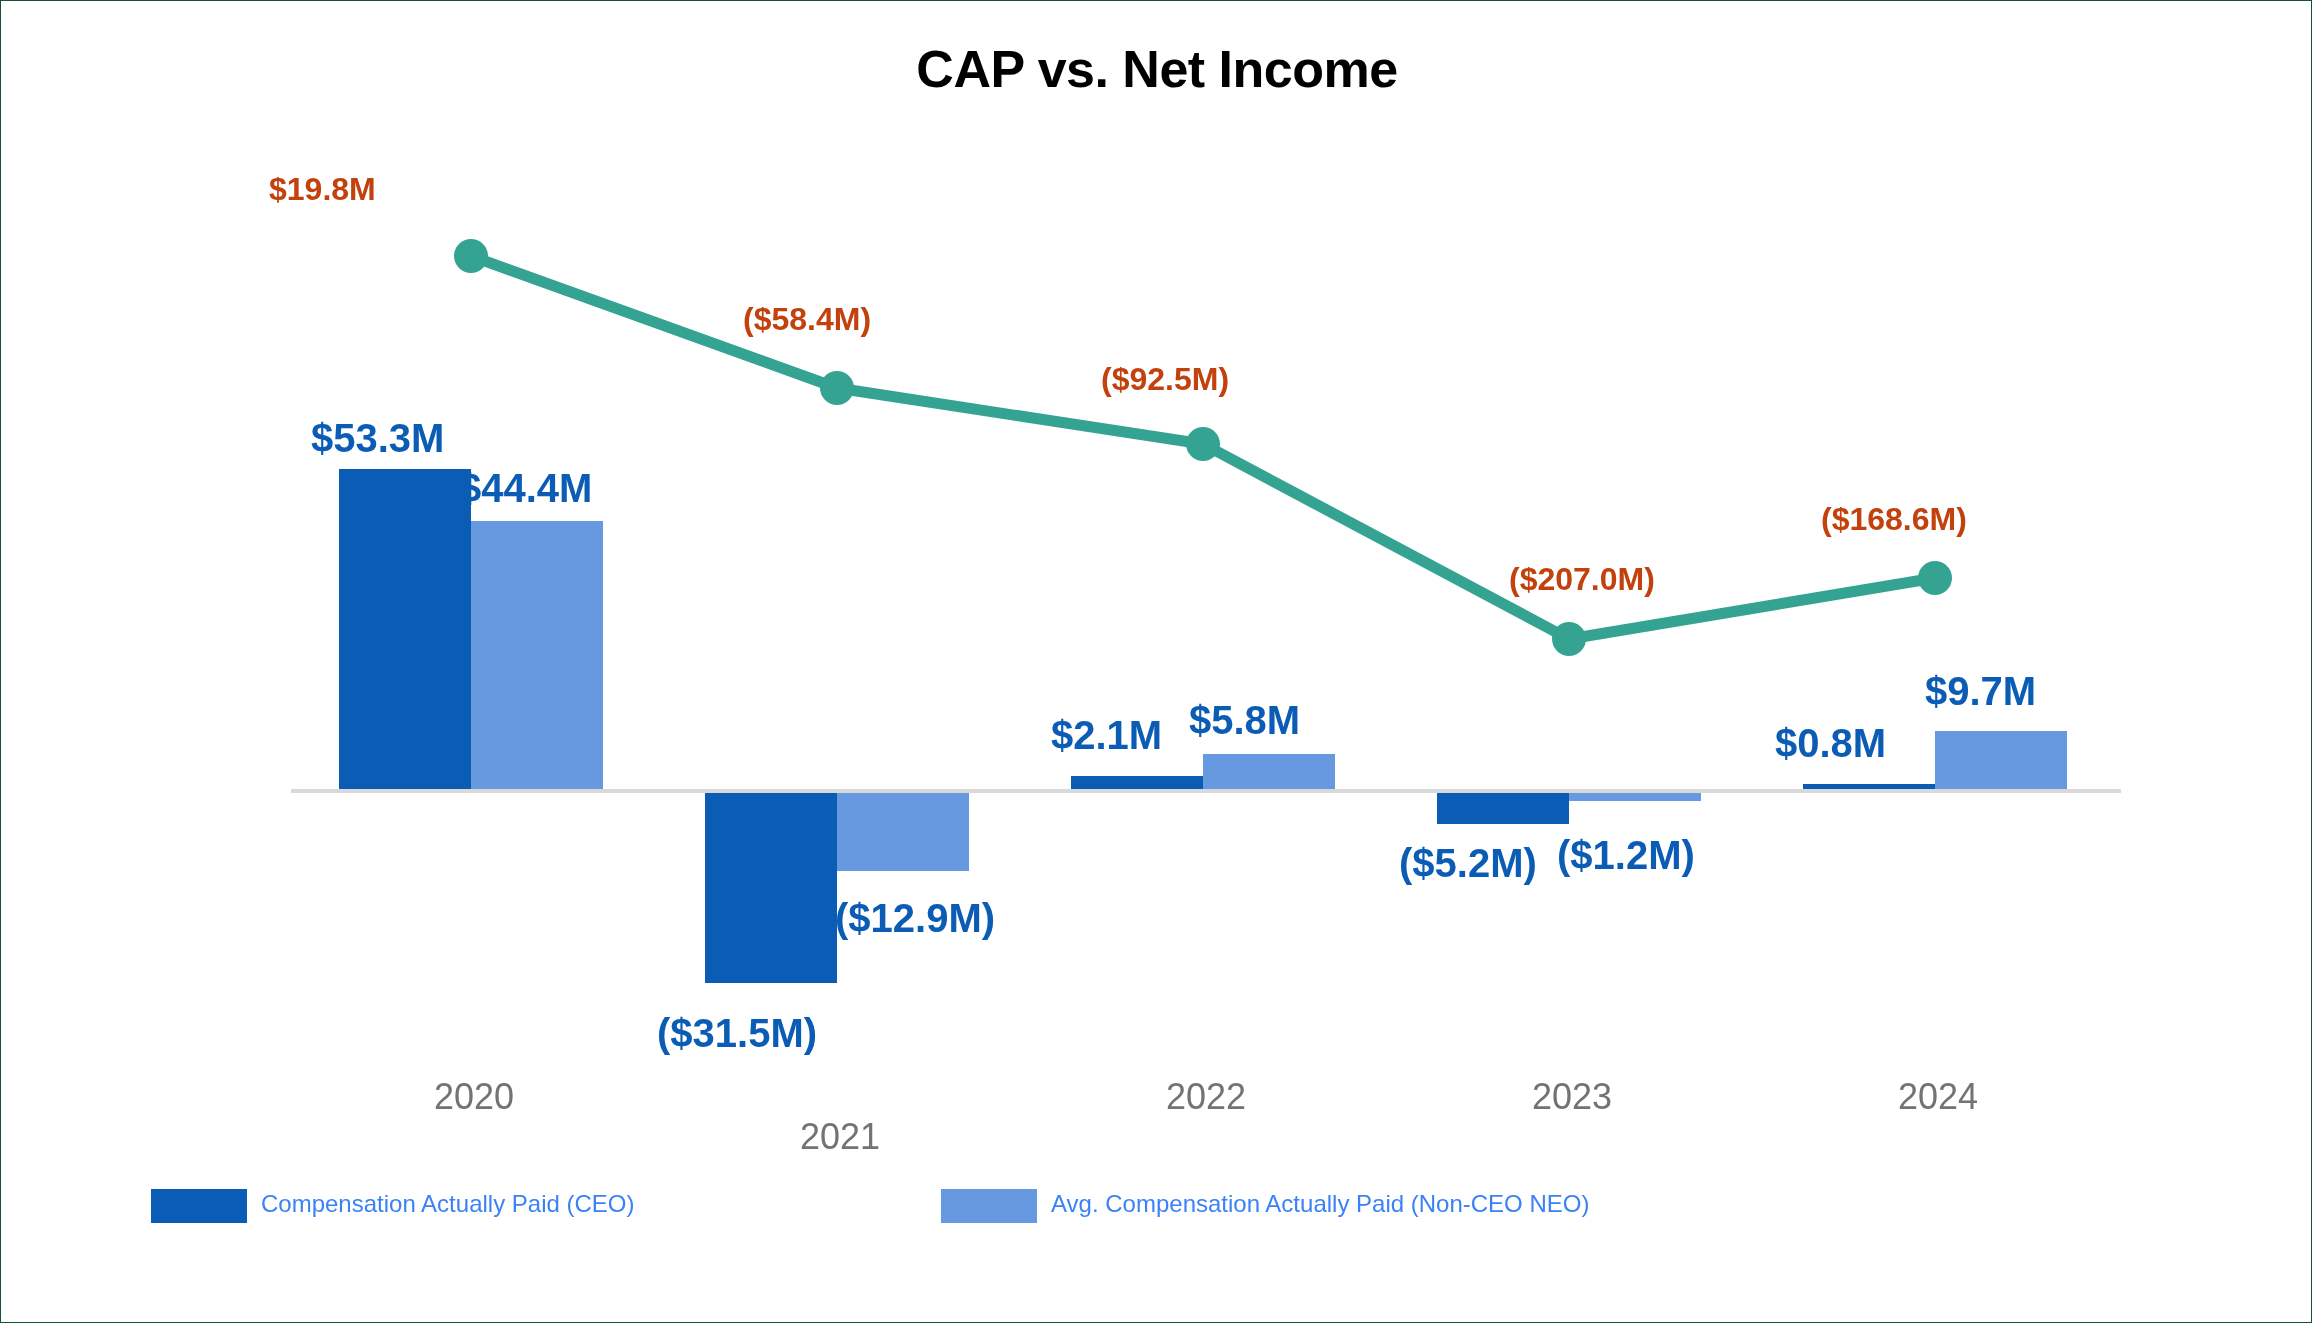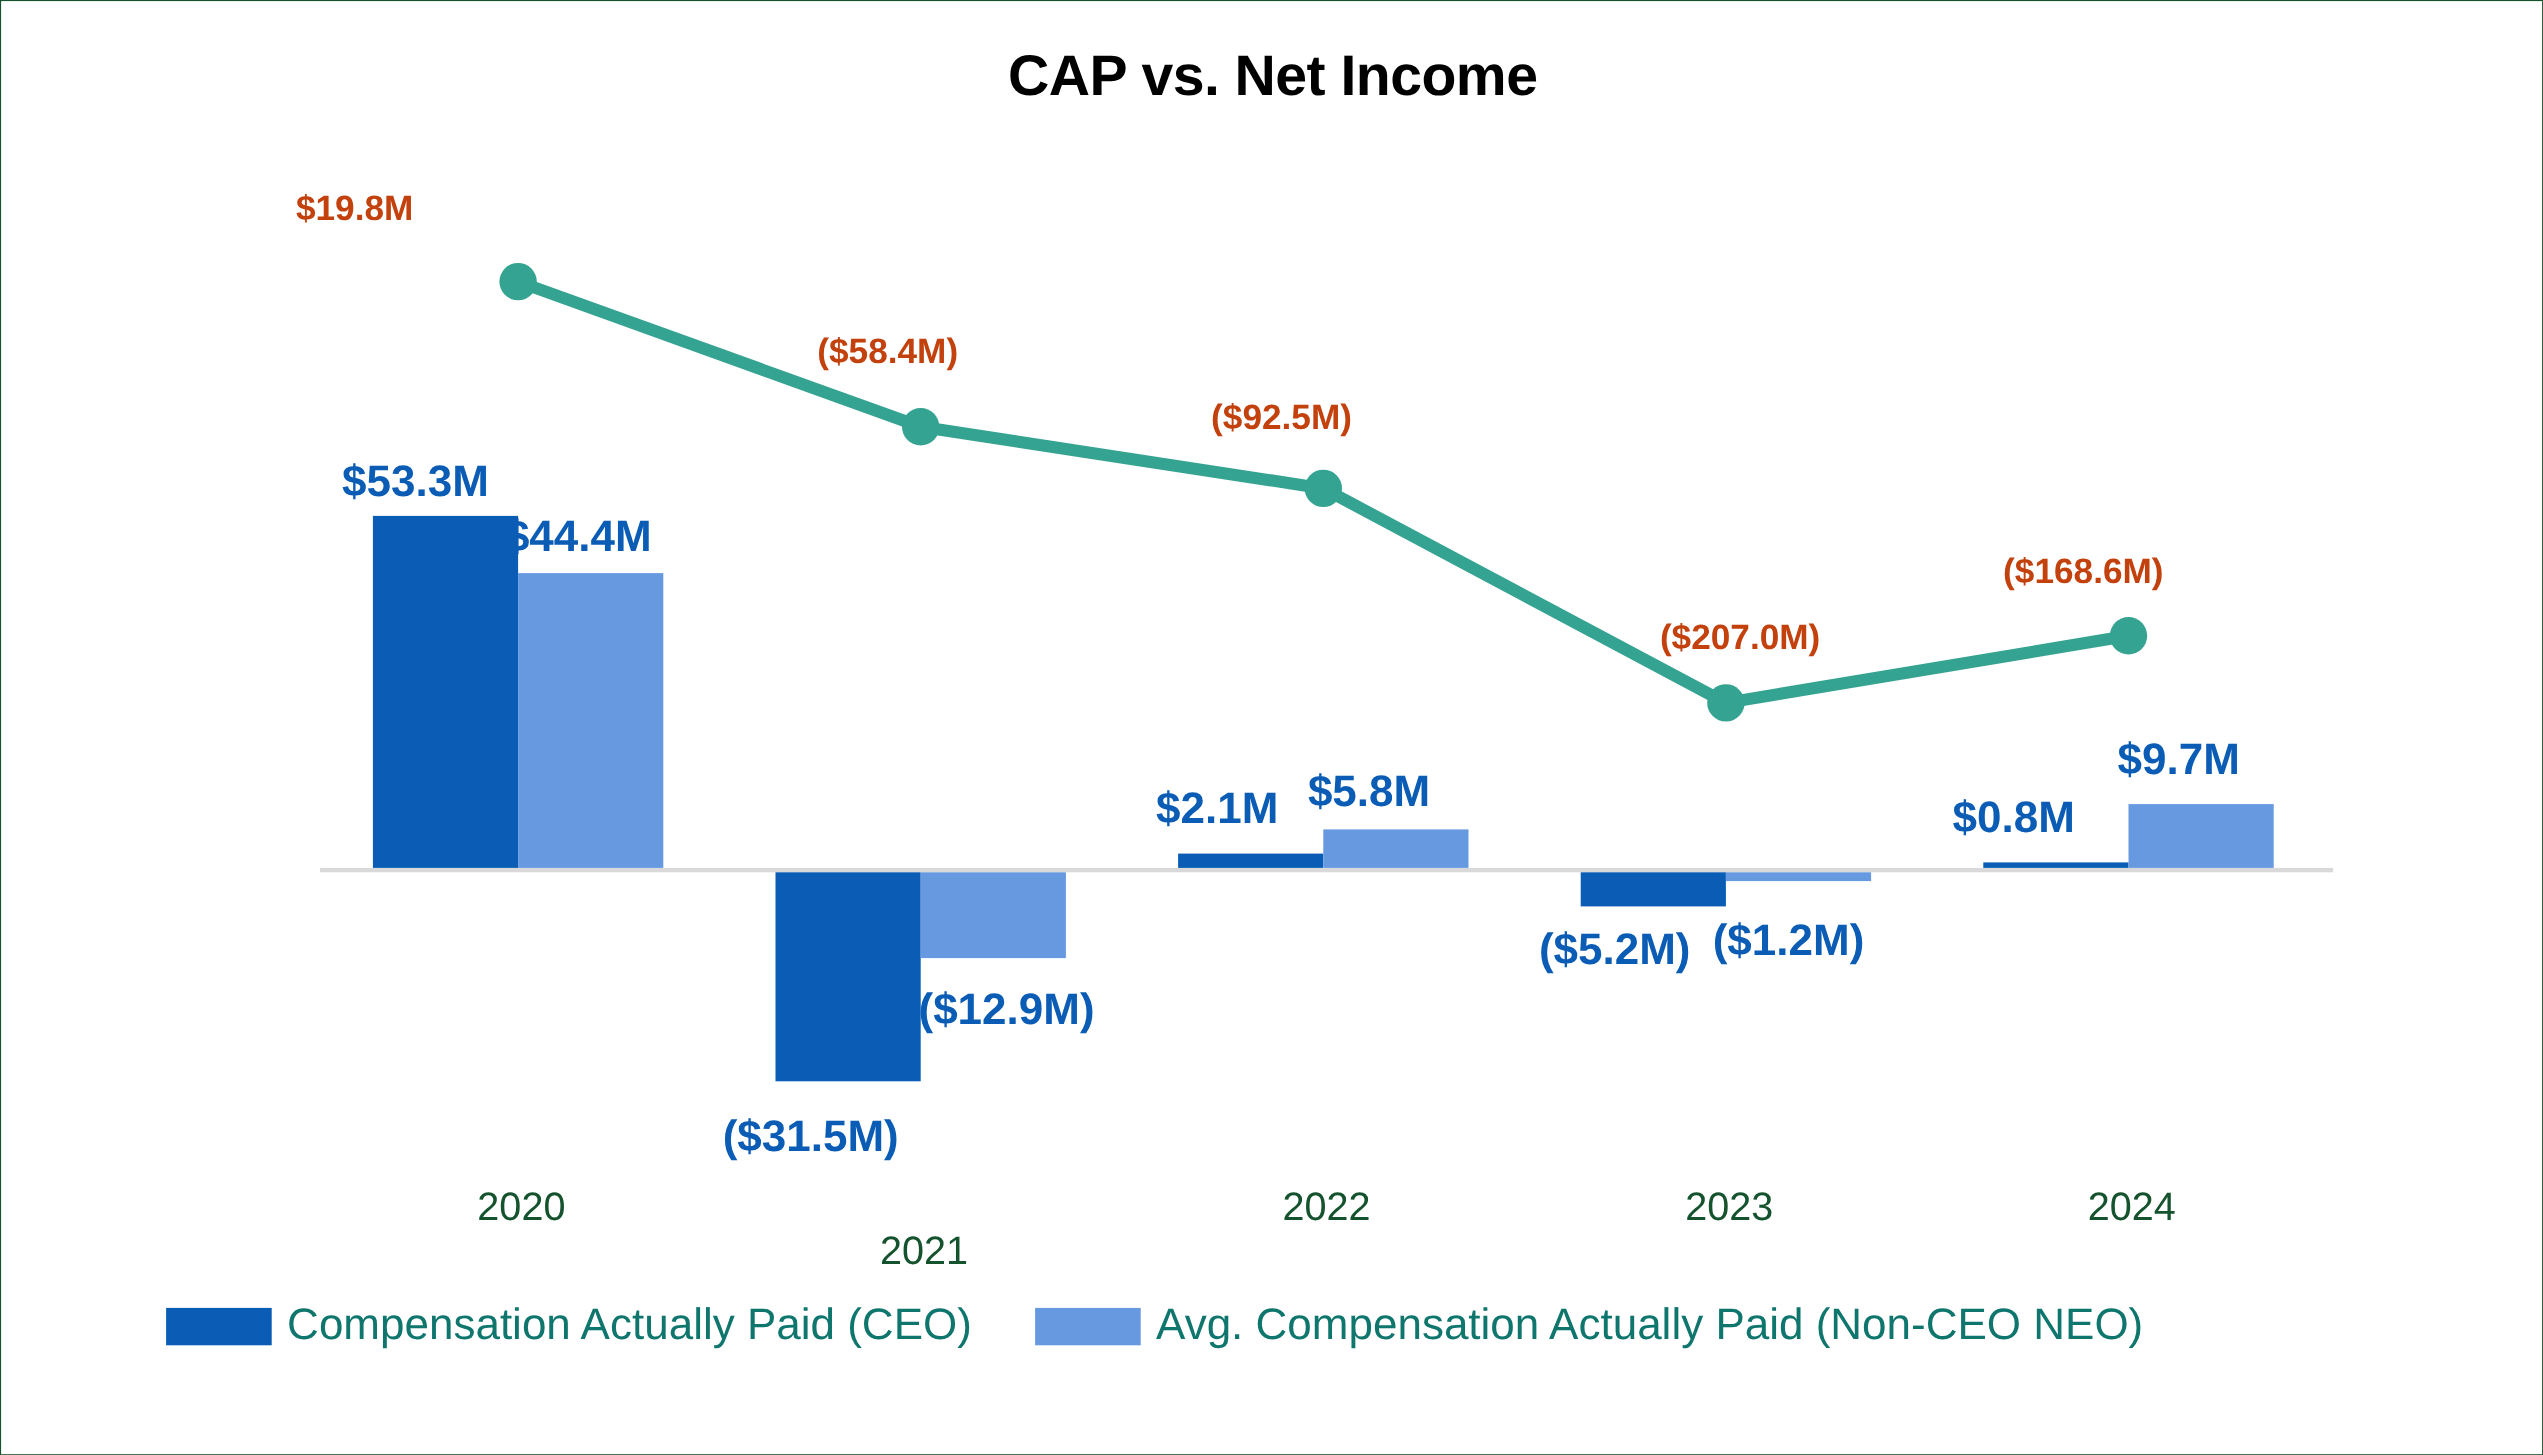--- a/index.html
+++ b/index.html
@@ -100,21 +100,21 @@
     top: 1075px;
     width: 1830px;
     height: 60px;
   }
   .x-tick {
     position: absolute;
     top: 0;
     width: 366px;
     text-align: center;
     font-size: 36px;
-    color: #14532d;
+    color: #737373;
   }
 
   
   #legend {
     position: absolute;
     left: 0;
     top: 1180px;
     width: 2312px;
     height: 120px;
   }
@@ -151,22 +151,22 @@
   .legend-marker .lm-dot {
     position: absolute;
     left: 33px;
     top: 5px;
     width: 26px;
     height: 26px;
     border-radius: 50%;
     background: #35A391;
   }
   .legend-text {
-    font-size: 40px;
-    color: #0f766e;
+    font-size: 24px;
+    color: #3b82f6;
     line-height: 46px;
     white-space: pre-line;
   }
 </style>
 </head>
 <body>
 
 <div id="chart-frame">
 
   <div id="chart-title">CAP vs. Net Income</div>

